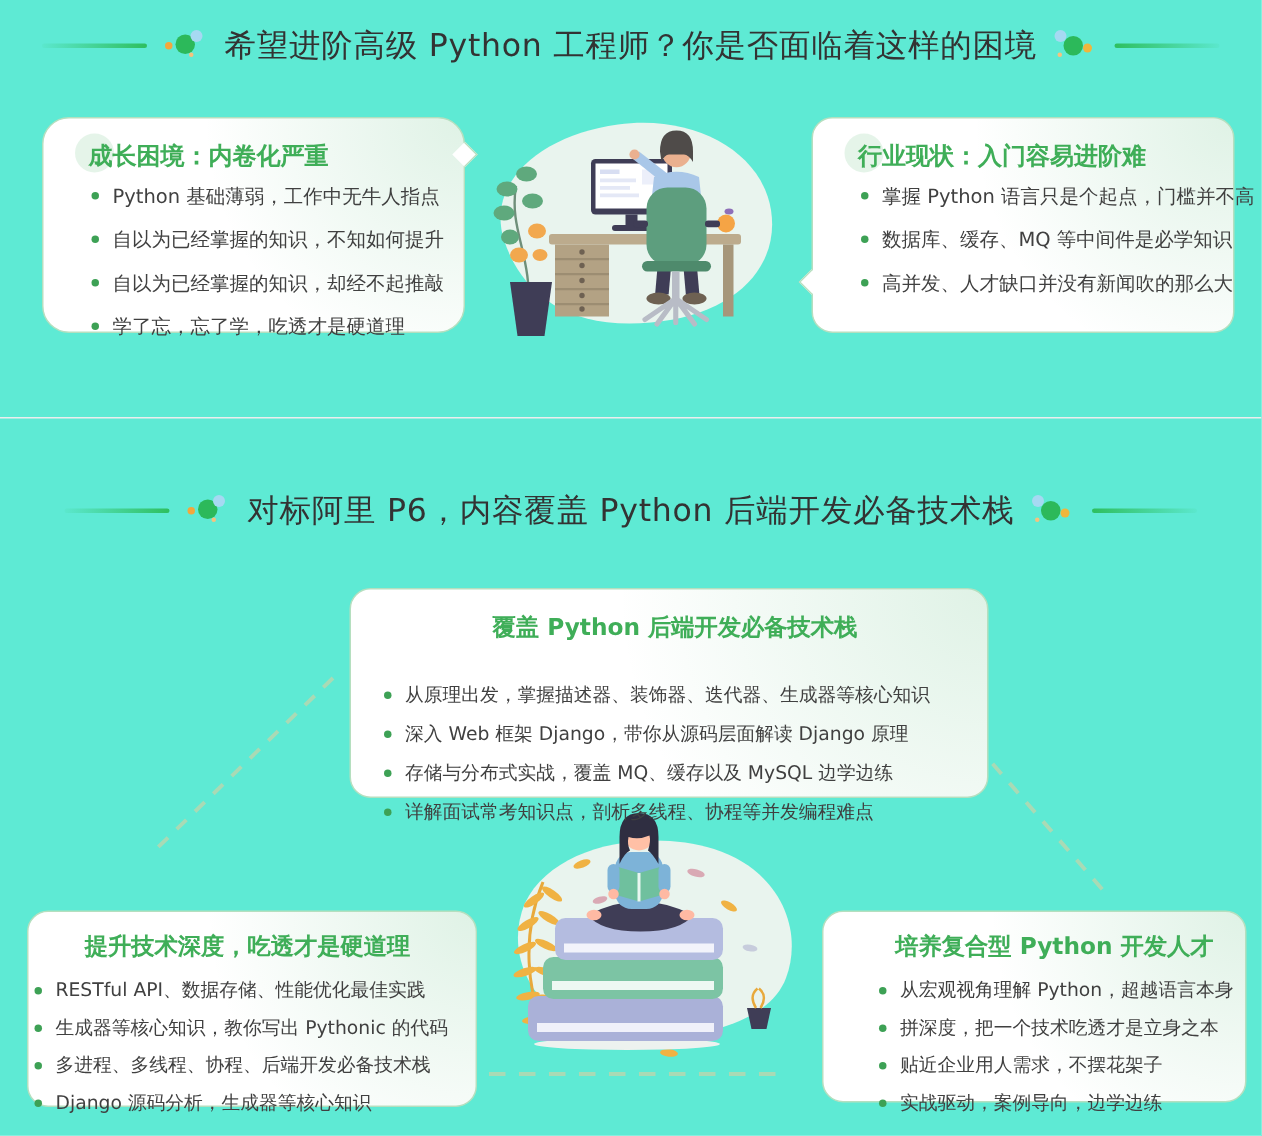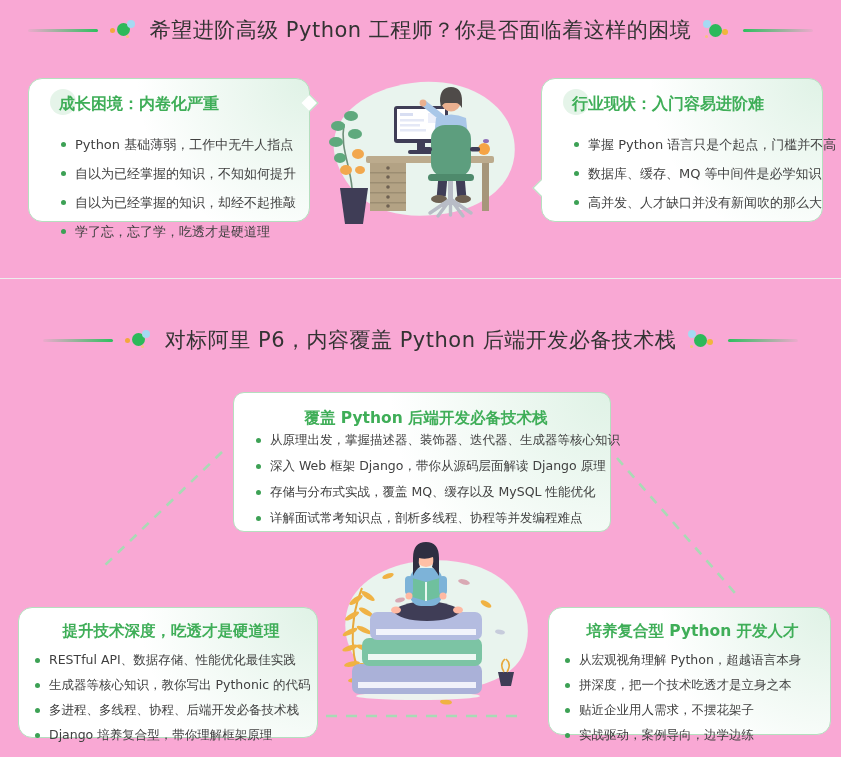--- a/index.html
+++ b/index.html
@@ -1,17 +1,17 @@
 <!DOCTYPE html>
 <html><head>
 <meta charset="utf-8">
 <style>
   * { margin:0; padding:0; box-sizing:border-box; }
   body { background:#fff; font-family:"DejaVu Sans","Liberation Sans",sans-serif; }
-  .page { position:relative; width:841px; height:757px; background:#f9a8d4; overflow:hidden; margin:0 auto; }
+  .page { position:relative; width:841px; height:757px; background:#5eead4; overflow:hidden; margin:0 auto; }
 
   
   .sec-title-row { position:absolute; left:0; right:0; display:flex; align-items:center; justify-content:center; gap:12px; z-index:3; }
   .row1 { top:16px; }
   .row2 { top:326px; }
   .sec-title { font-size:21px; font-weight:400; color:#333; letter-spacing:.5px; white-space:nowrap; }
 
   .orn-line { width:70px; height:3px; border-radius:2px; }
   .orn-line.l { background:linear-gradient(to right, rgba(46,191,95,.06), #2ebf5f); }
   .orn-line.r { background:linear-gradient(to left,  rgba(46,191,95,.06), #2ebf5f); }
@@ -38,38 +38,38 @@
           border:1px solid #b5dfbf; border-radius:14px; z-index:2; }
   .card-title { position:relative; font-size:16px; font-weight:700; color:#3fae58; white-space:nowrap; }
   .card-title.halo::before { content:""; position:absolute; left:-9px; top:-5px; width:26px; height:26px;
           border-radius:50%; background:rgba(93,188,120,.16); z-index:-1; }
   .bullets { list-style:none; }
   .bullets li { display:flex; align-items:flex-start; gap:9px; color:#404040; white-space:nowrap; }
   .dot { flex:none; width:5px; height:5px; border-radius:50%; background:#3da155; margin-top:6px; }
 
   
   .s1card { width:282px; height:144px; top:78px; padding:15px 10px 0 30px; }
-  .s1card.left  { left:28px; }
+  .s1card.left  { left:28px;border-radius:18px; }
   .s1card.right { left:541px; }
-  .s1card .bullets { margin-top:21px; }
+  .s1card .bullets { margin-top:7px; }
   .s1card .bullets li { font-size:13px; margin:0 0 11px 2px; }
 
   
   .tail { position:absolute; width:12px; height:12px; background:#fff; }
   .tail.tr { right:-7px; top:18px;  border-top:1px solid #b5dfbf; border-right:1px solid #b5dfbf; transform:rotate(45deg); }
   .tail.tl { left:-7px;  top:103px; border-left:1px solid #b5dfbf; border-bottom:1px solid #b5dfbf; transform:rotate(45deg); }
 
   
-  .c-center { left:233px; top:392px; width:378px; height:140px; padding:15px 14px 0 22px;border-radius:11px; }
+  .c-center { left:233px; top:392px; width:426px; height:140px; padding:15px 14px 0 22px; }
   .c-center .card-title { text-align:center; font-size:15.5px; }
-  .c-center .bullets { margin-top:3px; }
+  .c-center .bullets { margin-top:26px; }
   .c-center .bullets li { font-size:12.5px; margin:0 0 9px 0; }
 
-  .c-bl { left:18px;  top:607px; width:300px; height:131px; padding:13px 10px 0 16px; }
-  .c-br { left:548px; top:607px; width:283px; height:128px; padding:13px 10px 0 16px; }
+  .c-bl { left:18px;  top:607px; width:300px; height:131px; padding:13px 10px 0 4px; }
+  .c-br { left:548px; top:607px; width:283px; height:128px; padding:13px 10px 0 37px; }
   .c-bl .card-title, .c-br .card-title { text-align:center; font-size:15.5px; }
   .c-bl .bullets, .c-br .bullets { margin-top:10px; }
   .c-bl .bullets li, .c-br .bullets li { font-size:12.5px; margin:0 0 8px 0; }
 
   
   .connectors { position:absolute; left:0; top:0; z-index:1; pointer-events:none; }
 
   
   .illus { position:absolute; z-index:1; }
   .illus.desk  { left:310px; top:68px; }
@@ -231,21 +231,21 @@
       <li>
           <span class="dot"></span>
           <span>从原理出发，掌握描述器、装饰器、迭代器、生成器等核心知识</span>
         </li>
       <li>
           <span class="dot"></span>
           <span>深入 Web 框架 Django，带你从源码层面解读 Django 原理</span>
         </li>
       <li>
           <span class="dot"></span>
-          <span>存储与分布式实战，覆盖 MQ、缓存以及 MySQL 性能优化</span>
+          <span>存储与分布式实战，覆盖 MQ、缓存以及 MySQL 边学边练</span>
         </li>
       <li>
           <span class="dot"></span>
           <span>详解面试常考知识点，剖析多线程、协程等并发编程难点</span>
         </li>
     </ul>
   </div>
 
   <div class="card c-bl">
     <h3 class="card-title">提升技术深度，吃透才是硬道理</h3>
@@ -257,21 +257,21 @@
       <li>
           <span class="dot"></span>
           <span>生成器等核心知识，教你写出 Pythonic 的代码</span>
         </li>
       <li>
           <span class="dot"></span>
           <span>多进程、多线程、协程、后端开发必备技术栈</span>
         </li>
       <li>
           <span class="dot"></span>
-          <span>Django 培养复合型，带你理解框架原理</span>
+          <span>Django 源码分析，生成器等核心知识</span>
         </li>
     </ul>
   </div>
 
   <svg class="illus books" width="250" height="176" viewBox="0 0 250 176">
     <path d="M54,62 C72,24 134,12 180,26 C224,40 240,80 228,112 C216,144 162,156 112,150 C64,144 38,100 54,62Z" fill="#e9f4ee"></path>
 
     <path d="M70,152 C54,122 52,82 66,48" stroke="#e8a93c" stroke-width="2" fill="none"></path>
     <g fill="#f0b243">
       <ellipse cx="60" cy="60" rx="8" ry="2.6" transform="rotate(-35 60 60)"></ellipse>

